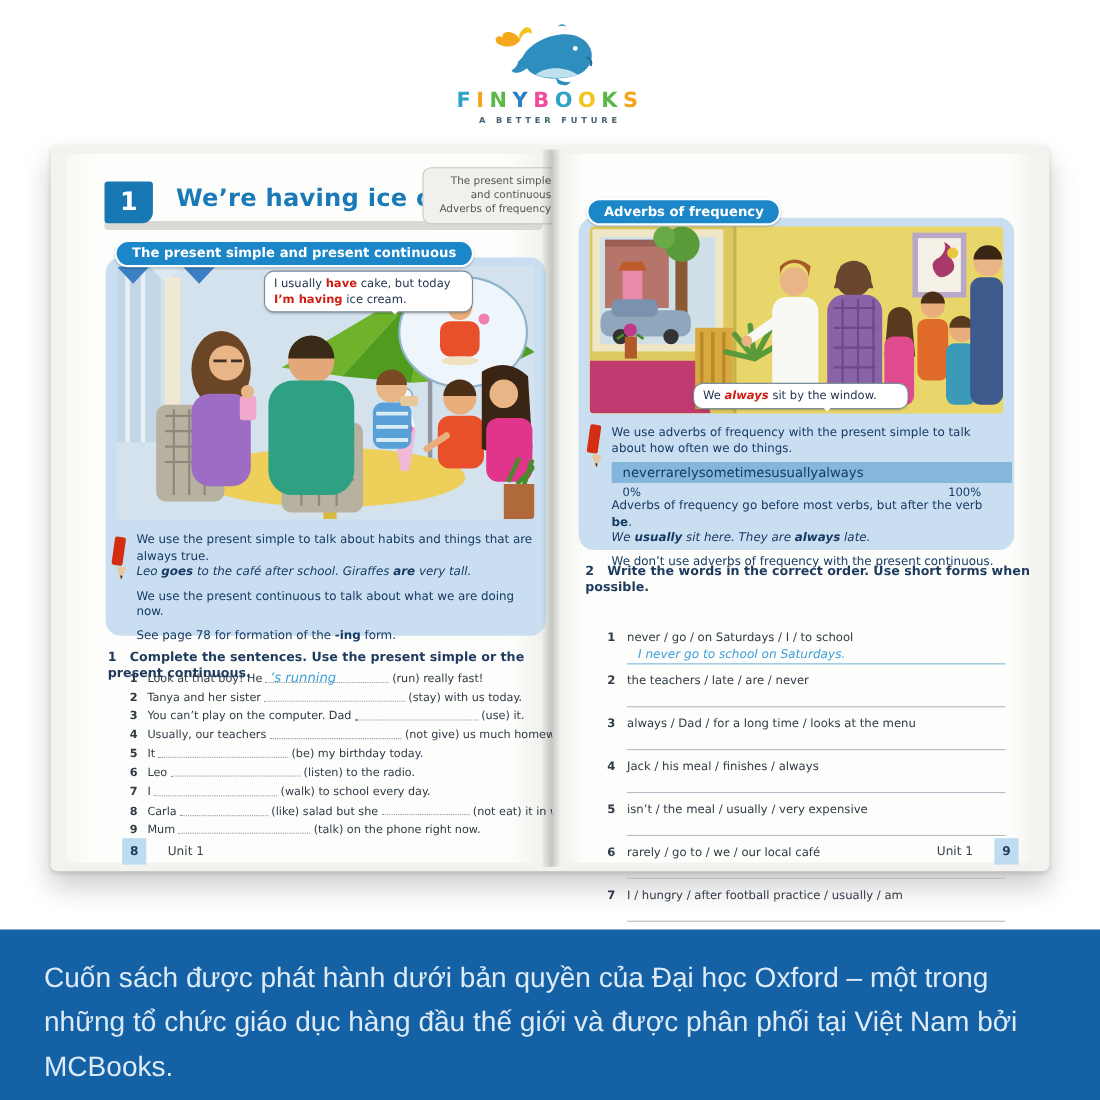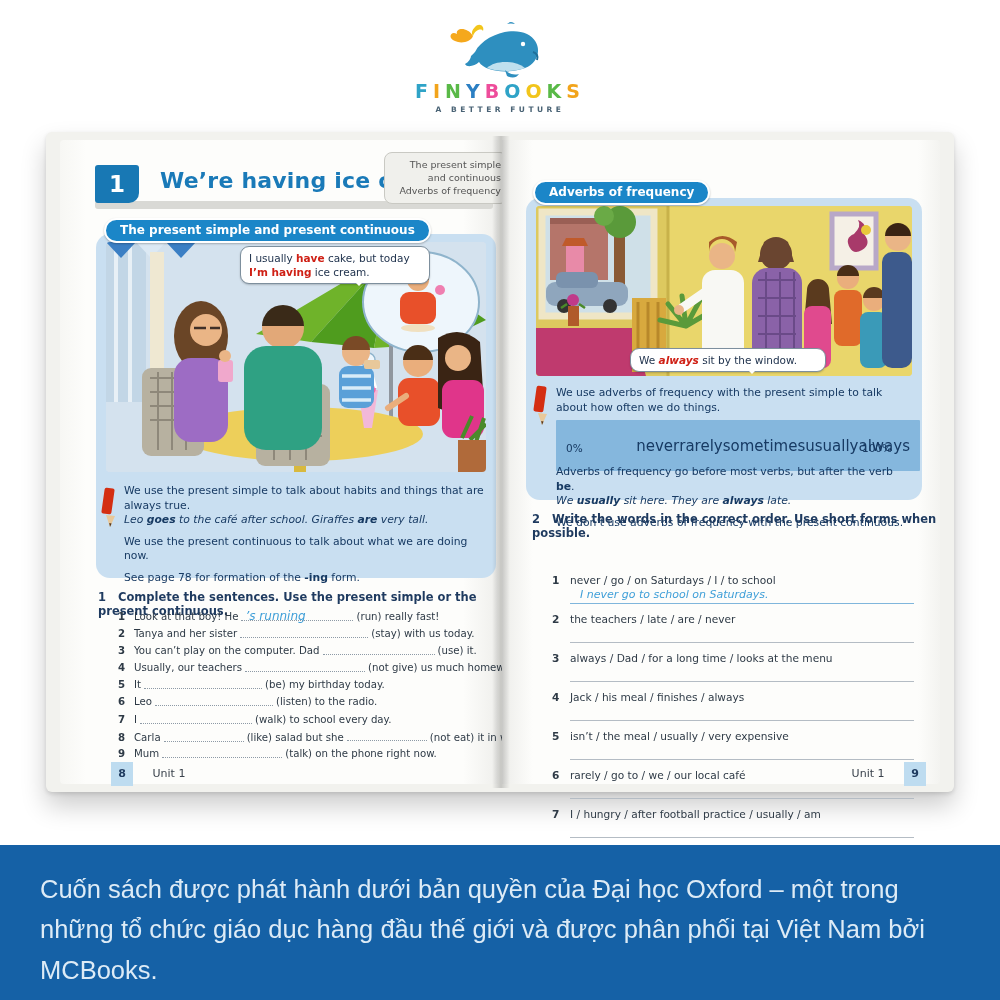--- a/index.html
+++ b/index.html
@@ -71,21 +71,21 @@
   .ex2-items{position:absolute;font-size:10.6px;color:#2e3a46;width:362px;}
   .ex2-item{margin-bottom:5px;}
   .ex2-prompt{white-space:nowrap;}
   .ex2-prompt .num{display:inline-block;width:18px;font-weight:bold;}
   .ex2-line{border-bottom:1px solid #b4bcc4;height:15px;margin:2px 0 9px 18px;}
   .ex2-item.filled .ex2-line{border-bottom-color:#7fb6dc;}
   .ans2{font-style:italic;color:#3f9fd8;font-size:11px;padding-left:10px;}
 
   
   .freq-strip{position:absolute;background:#85b7dd;height:19px;display:flex;align-items:center;
-       justify-content:flex-end;padding:16px 10px;font-size:15px;color:#173a63;border-radius:1px;}
+       justify-content:flex-start;padding:0 10px;font-size:12px;color:#173a63;border-radius:1px;}
   .freq-scale{position:absolute;display:flex;justify-content:space-between;font-size:10.5px;color:#173a63;}
 
   
   .footer{position:absolute;top:622px;font-size:11px;color:#3a424c;height:24px;line-height:24px;}
   .pgbox{display:inline-block;width:22px;height:24px;background:#bedcf0;color:#1e3a5f;font-weight:bold;
        text-align:center;vertical-align:middle;}
 
   
   .banner{position:absolute;left:0;top:845px;width:1000px;height:155px;background:#1561a6;}
   .banner p{margin:0;padding:24px 40px 0 40px;font-family:"Liberation Sans",sans-serif;
@@ -315,21 +315,21 @@
         <span>rarely</span>
         <span>sometimes</span>
         <span>usually</span>
         <span>always</span>
       </div>
       <div class="freq-scale" style="left:40px;top:244px;width:326px;">
         <span>0%</span>
         <span>100%</span>
       </div>
 
-      <div class="gram-text" style="left:30px;top:267px;width:352px;">
+      <div class="gram-text" style="left:30px;top:255px;width:352px;">
         <p class="gl"><span>Adverbs of frequency go before most verbs, but after the verb </span><span class="b">be</span><span>.</span></p>
         <p class="gl"><span class="i">We </span><span class="bi">usually</span><span class="i"> sit here.   </span><span class="i">They are </span><span class="bi">always</span><span class="i"> late.</span></p>
         <p class="gl gap"><span>We don’t use adverbs of frequency with the present continuous.</span></p>
       </div>
     </div>
 
     <div class="ex-head" style="left:30px;top:372px;">
       <span class="num">2</span><span>Write the words in the correct order. Use short forms when possible.</span>
     </div>
     <div class="ex2-items" style="left:50px;top:392px;margin-top:42px;">

